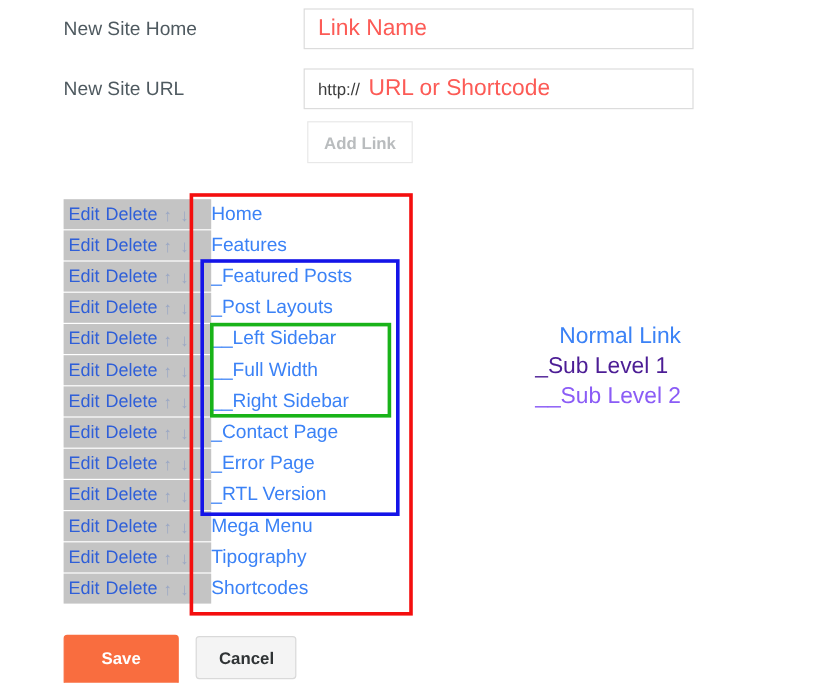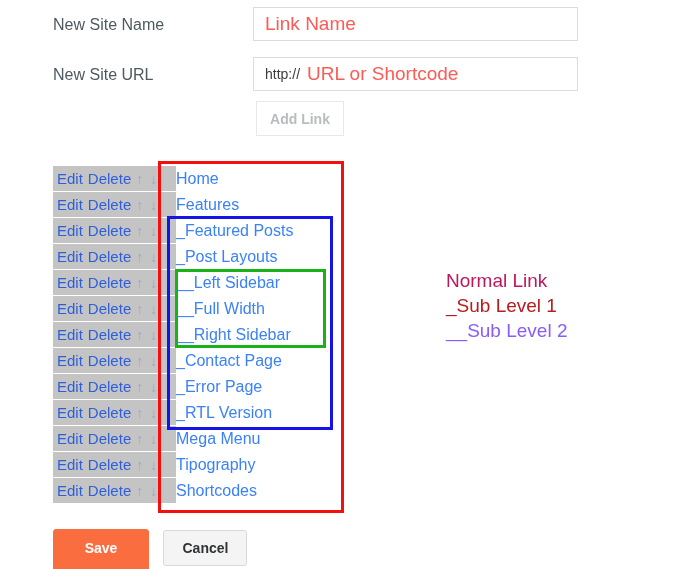--- a/index.html
+++ b/index.html
@@ -161,22 +161,22 @@
   .legend {
     position: absolute;
     left: 446px;
     top: 268px;
   }
   .legend-item {
     font-size: 19px;
     line-height: 25px;
     white-space: pre;
   }
-  .legend-normal { color: #be185d; }
-  .legend-sub1 { color: #b91c1c; }
+  .legend-normal { color: #3b82f6; text-align: right; }
+  .legend-sub1 { color: #4c1d95; }
   .legend-sub2 { color: #8b5cf6; }
 
   
   .footer-btns {
     position: absolute;
     left: 53px;
     top: 529px;
   }
   .btn {
     display: inline-block;
@@ -205,21 +205,21 @@
     border: 1px solid #d9d9d9;
     margin-left: 10px;
   }
 </style>
 </head>
 <body>
 
 <div class="page">
 
   <div class="form-row" style="top:7px;">
-    <div class="form-label">New Site Name</div>
+    <div class="form-label">New Site Home</div>
     <div class="text-input">
       <span class="input-value">Link Name</span>
     </div>
   </div>
 
   <div class="form-row" style="top:57px;">
     <div class="form-label">New Site URL</div>
     <div class="text-input">
       <span class="input-prefix">http://</span>
       <span class="input-value">URL or Shortcode</span>

